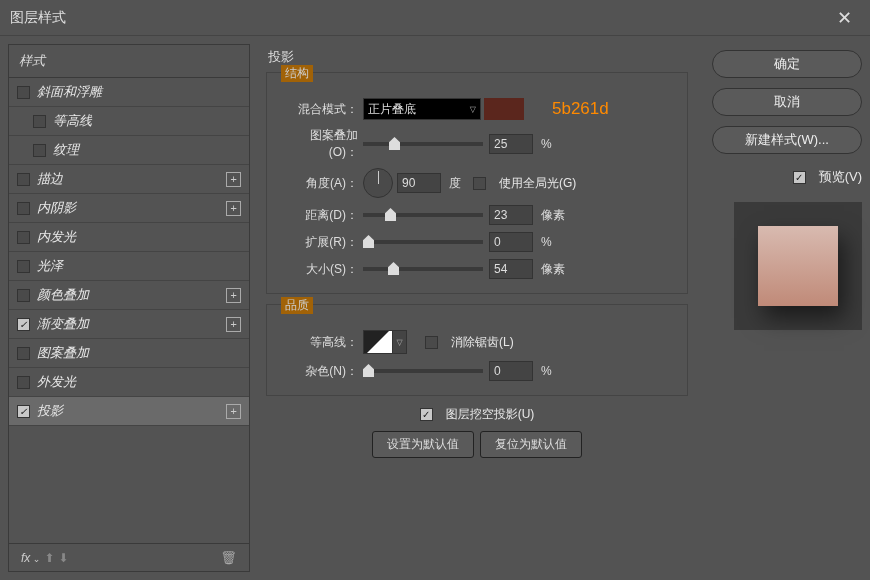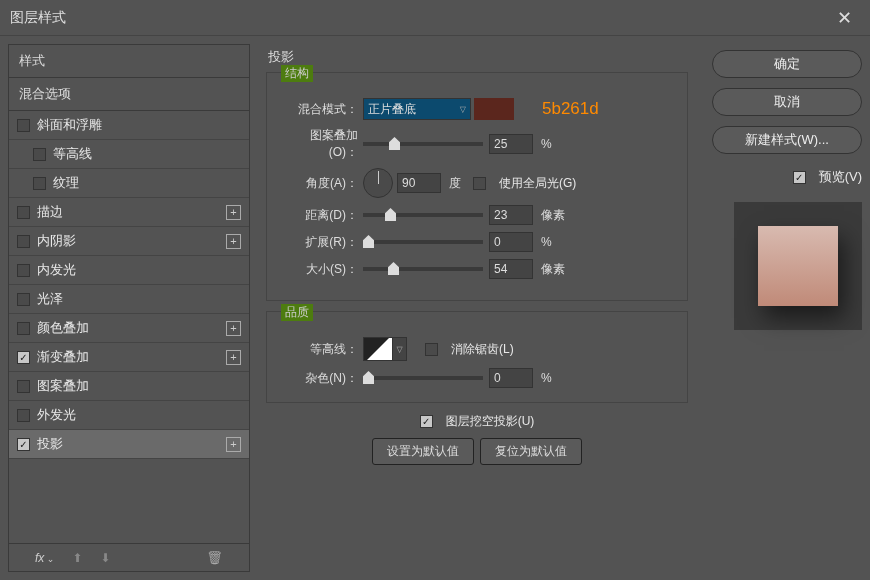--- a/index.html
+++ b/index.html
@@ -3,41 +3,41 @@
   <meta charset="utf-8">
   <style>
     * { box-sizing: border-box; margin: 0; padding: 0; font-family: "Microsoft YaHei", Arial, sans-serif; }
     body { background: #535353; width: 870px; height: 580px; overflow: hidden; color: #e8e8e8; font-size: 13px; }
     .titlebar { height: 36px; display: flex; align-items: center; padding: 0 10px; background: #535353; border-bottom: 1px solid #444; }
     .titlebar-title { font-size: 14px; color: #ddd; }
     .close-btn { margin-left: auto; font-size: 18px; color: #ddd; cursor: pointer; padding: 4px 8px; }
     .content { display: flex; height: 544px; padding: 8px; gap: 8px; }
 
     .sidebar { width: 242px; display: flex; flex-direction: column; }
-    .style-list { flex: 1; border: 1px solid #3a3a3a; background: #535353; overflow-y: auto; }
+    .style-list { flex: 1; border: 1px solid #3a3a3a; background: #535353; overflow-y: auto; font-style: italic; }
     .list-header { padding: 7px 10px; border-bottom: 1px solid #3a3a3a; color: #ddd; }
     .list-item { display: flex; align-items: center; padding: 5px 8px; border-bottom: 1px solid #444; cursor: pointer; }
     .list-item.indent { padding-left: 24px; }
     .list-item.selected { background: #6a6a6a; }
     .checkbox { width: 13px; height: 13px; border: 1px solid #333; background: #4a4a4a; margin-right: 7px; display: inline-flex; align-items: center; justify-content: center; font-size: 10px; color: #fff; }
     .checkbox.checked { background: #c8c8c8; color: #222; }
     .checkbox.checked::after { content: "✓"; }
     .plus-box { margin-left: auto; width: 15px; height: 15px; border: 1px solid #aaa; display: flex; align-items: center; justify-content: center; font-size: 11px; color: #ccc; }
-    .sidebar-footer { height: 28px; border: 1px solid #3a3a3a; border-top: none; display: flex; align-items: center; padding: 0 26px; gap: 18px; }
+    .sidebar-footer { height: 28px; border: 1px solid #3a3a3a; border-top: none; display: flex; align-items: center; padding: 0 12px; gap: 4px; }
     .fx-icon { font-style: italic; color: #ccc; font-size: 12px; }
     .footer-icon { color: #888; font-size: 12px; }
     .trash-icon { margin-left: auto; color: #aaa; font-size: 13px; }
 
     .main-panel { flex: 1; padding: 4px 8px; }
     .panel-title { font-size: 13px; margin-bottom: 6px; color: #ddd; margin-left: 2px; }
     .group { border: 1px solid #444; padding: 10px 14px 14px; margin-bottom: 10px; position: relative; }
-    .group-title { position: relative; top: -18px; background: #4d7c0f; padding: 0 4px; display: inline-block; font-size: 12px; color: #ccc; margin-bottom: -10px; }
+    .group-title { position: relative; top: -18px; background: #a16207; padding: 0 4px; display: inline-block; font-size: 12px; color: #ccc; margin-bottom: -10px; }
     .row { display: flex; align-items: center; margin-bottom: 7px; }
     .row-label { width: 82px; text-align: right; padding-right: 5px; font-size: 12px; color: #ddd; }
-    .select { background: #0c4a6e; border: 1px solid #333; color: #ddd; padding: 2px 4px; font-size: 12px; width: 108px; height: 22px; display: flex; align-items: center; justify-content: space-between; }
+    .select { background: #000000; border: 1px solid #333; color: #ddd; padding: 2px 4px; font-size: 12px; width: 118px; height: 22px; display: flex; align-items: center; justify-content: space-between; }
     .select-arrow { font-size: 8px; color: #aaa; }
     .color-swatch { width: 40px; height: 22px; background: #5b261d; margin-left: 3px; }
     .hexlabel { color: #ff8a00; font-size: 17px; margin-left: 28px; font-family: Arial; }
     .slider-track { width: 120px; height: 4px; background: #3a3a3a; position: relative; margin-right: 6px; }
     .slider-thumb { position: absolute; top: -5px; width: 11px; height: 13px; background: #ddd; clip-path: polygon(50% 0, 100% 40%, 100% 100%, 0 100%, 0 40%); }
     .num-input { width: 44px; height: 20px; background: #444; border: 1px solid #333; color: #ddd; padding: 0 4px; font-size: 12px; }
     .unit { margin-left: 8px; font-size: 12px; color: #ddd; }
     .angle-dial { width: 30px; height: 30px; border: 1px solid #333; border-radius: 50%; background: #4a4a4a; position: relative; margin-right: 4px; }
     .angle-needle { position: absolute; width: 1px; height: 13px; background: #ccc; left: 50%; top: 2px; transform-origin: bottom; }
     .inline-checkbox-label { margin-left: 6px; font-size: 12px; }
@@ -59,21 +59,20 @@
 <div class="titlebar">
   <span class="titlebar-title">图层样式</span>
   <span class="close-btn">✕</span>
 </div>
 
 <div class="content">
 
   <div class="sidebar">
     <div class="style-list">
       <div class="list-header">样式</div>
-      <div class="list-header">混合选项</div>
       <div id="style-items">
           <div class="list-item">
             <span class="checkbox"></span>
             <span>斜面和浮雕</span>
           </div>
           <div class="list-item indent">
             <span class="checkbox"></span>
             <span>等高线</span>
           </div>
           <div class="list-item indent">
@@ -178,21 +177,21 @@
 
       <div class="row">
         <span class="row-label">扩展(R)：</span>
         <div class="slider-track">
             <div class="slider-thumb" style="left:0"></div>
           </div>
         <input class="num-input" value="0" style="">
         <span class="unit">%</span>
       </div>
 
-      <div class="row" style="margin-bottom:7px">
+      <div class="row" style="margin-bottom:0">
         <span class="row-label">大小(S)：</span>
         <div class="slider-track">
             <div class="slider-thumb" style="left:25px"></div>
           </div>
         <input class="num-input" value="54" style="">
         <span class="unit">像素</span>
       </div>
     </div>
 
     <div class="group">

